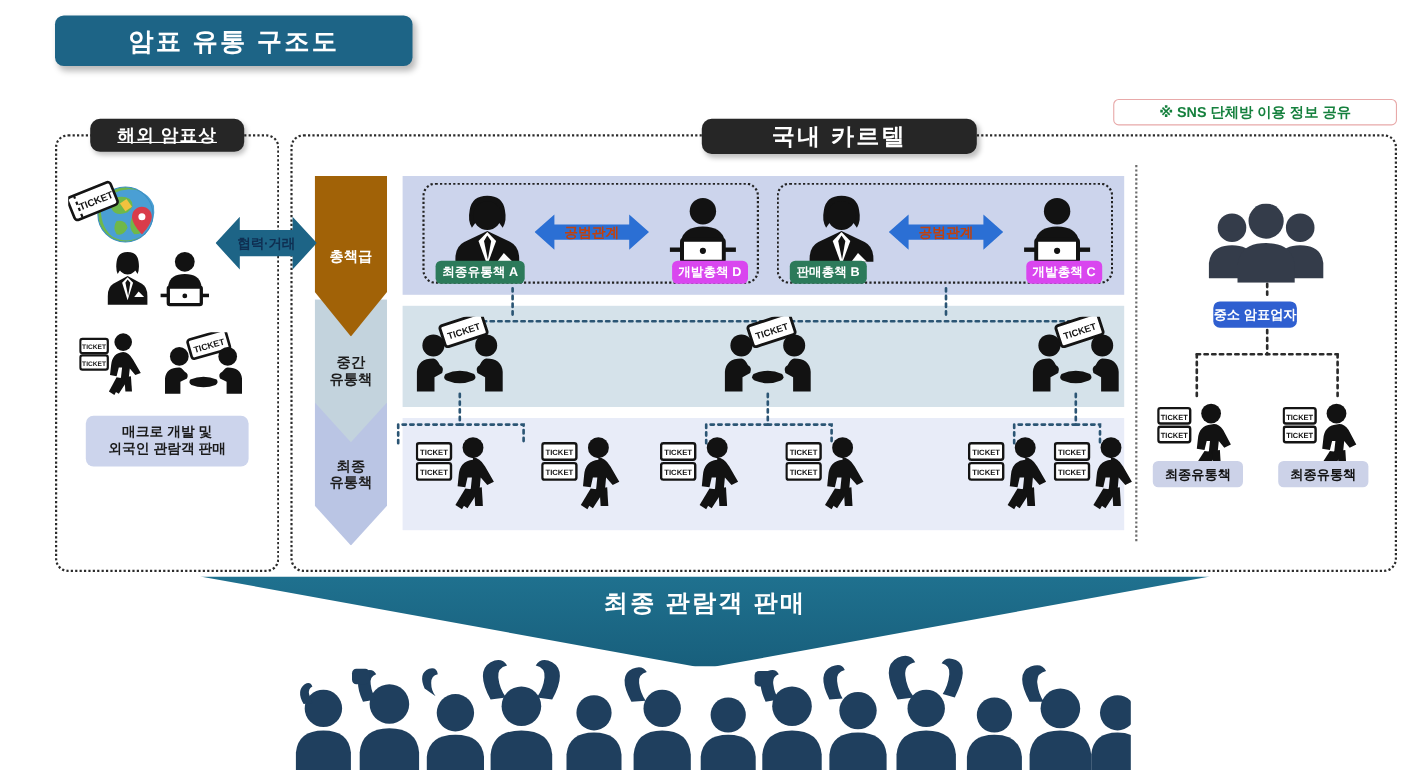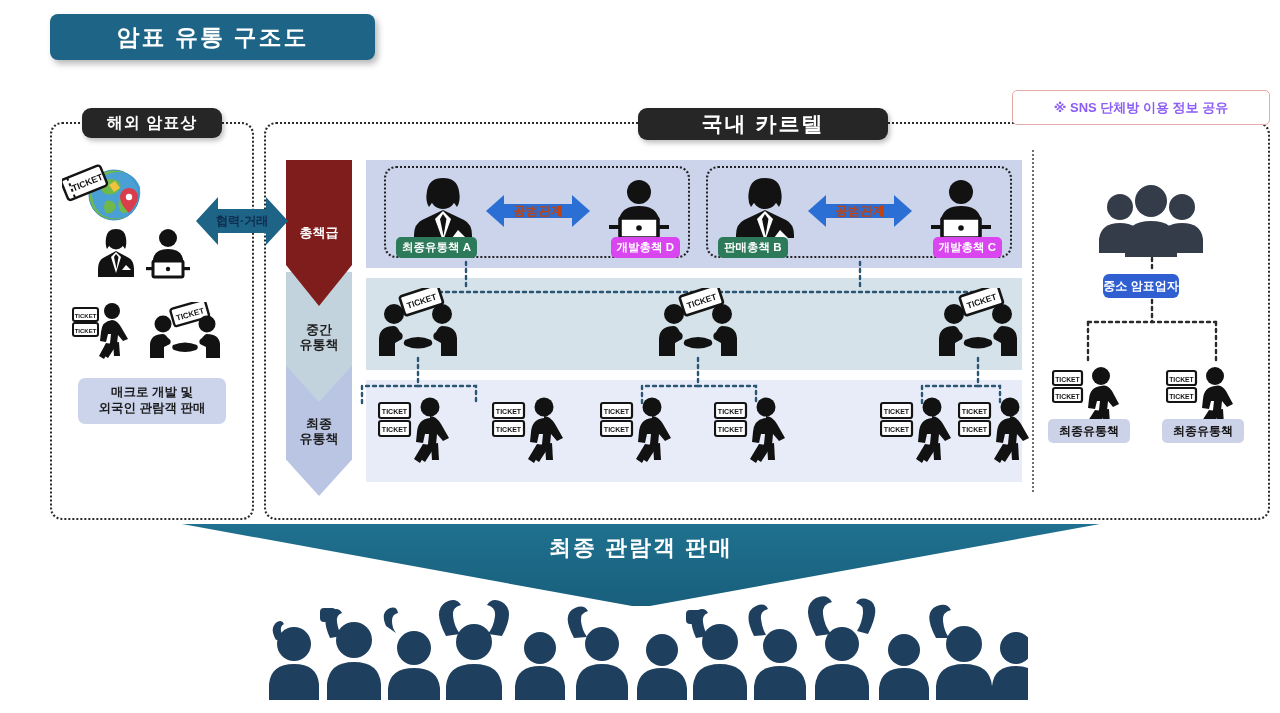--- a/index.html
+++ b/index.html
@@ -28,29 +28,29 @@
   
   .pill-header {
     position: absolute;
     background: #262626;
     border-radius: 9px;
     display: flex; align-items: center; justify-content: center;
     color: #ffffff; font-weight: bold;
     box-shadow: 2px 3px 5px rgba(0,0,0,0.25);
     z-index: 20;
   }
-  #overseas-header { left: 82px; top: 108px; width: 140px; height: 30px; font-size: 16px; letter-spacing: 1px; }
+  #overseas-header { left: 82px; top: 108px; width: 140px; height: 30px; font-size: 16px; letter-spacing: 1px; text-decoration: underline; }
   #cartel-header  { left: 638px; top: 108px; width: 250px; height: 32px; font-size: 21px; letter-spacing: 2px; }
 
   
   #sns-note {
-    position: absolute; left: 1012px; top: 90px; width: 258px; height: 35px;
+    position: absolute; left: 1012px; top: 90px; width: 258px; height: 24px;
     border: 1px solid #e8a9a9; border-radius: 5px; background: #ffffff;
     display: flex; align-items: center; justify-content: center;
-    color: #8b5cf6; font-size: 13px; font-weight: bold;
+    color: #15803d; font-size: 13px; font-weight: bold;
     z-index: 21;
   }
 
   
   .dotted-panel {
     position: absolute;
     border: 2.5px dotted #2a2a2a;
     border-radius: 12px;
     background: #ffffff;
   }
@@ -87,21 +87,21 @@
 
   
   #tiers { position: absolute; left: 286px; top: 160px; width: 66px; height: 336px; }
   .tier {
     position: absolute; left: 0; width: 66px;
     display: flex; align-items: center; justify-content: center;
     flex-direction: column; line-height: 1.16;
     clip-path: polygon(0 0, 100% 0, 100% 72%, 50% 100%, 0 72%);
   }
   .tier span { font-size: 13px; font-weight: bold; }
-  #tier1 { top: 0;   height: 146px; background: #7f1d1d; }
+  #tier1 { top: 0;   height: 146px; background: #a16207; }
   #tier1 span { color: #ffffff; }
   #tier2 { top: 112px; height: 130px; background: #c3d3dd; }
   #tier2 span { color: #1d1d1d; }
   #tier3 { top: 206px; height: 130px; background: #bac5e4; }
   #tier3 span { color: #1d1d1d; }
 
   
   .band { position: absolute; }
   #band-top    { left: 366px; top: 160px; width: 656px; height: 108px; background: #ccd4ec; }
   #band-mid    { left: 366px; top: 278px; width: 656px; height: 92px;  background: #d5e2ea; }

